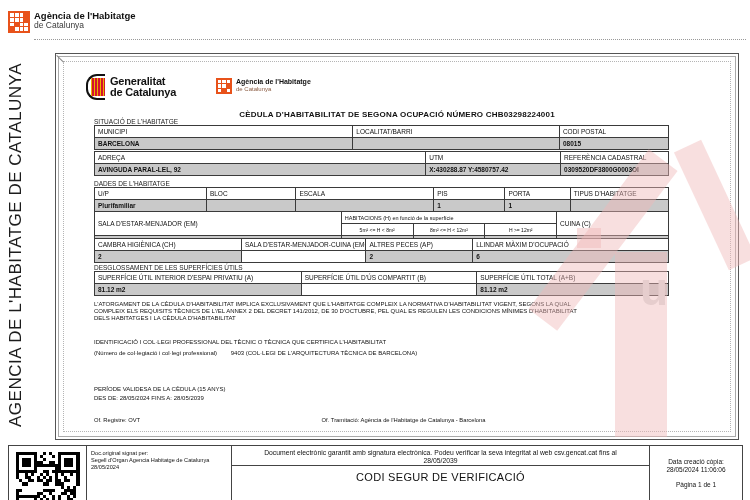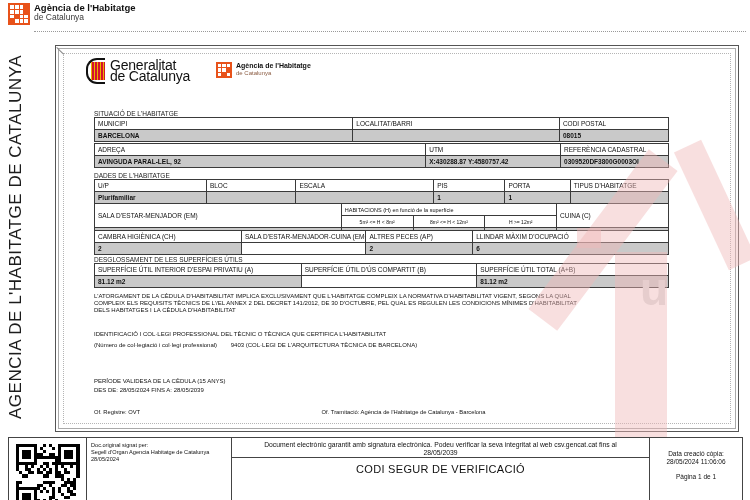--- a/index.html
+++ b/index.html
@@ -1,17 +1,17 @@
 <!DOCTYPE html>
 <html style="--orange: #E8521A; --cellgray: #C9C9C9; --wm: #F0B9B9;"><head>
 <meta charset="utf-8">
 <style>
   html,body{margin:0;padding:0;width:750px;height:500px;overflow:hidden;background:#fff;
             font-family:"Liberation Sans", sans-serif;color:#111;}
-  .abs{position:absolute;}
+  .abs{position:absolute;margin-top:8px;}
 
   
   #brand{left:8px;top:3px;display:flex;gap:4px;}
   .ahc-logo{background:var(--orange);display:grid;gap:1px;padding:2px;box-sizing:border-box;}
   .ahc-logo div{background:#fff;}
   .ahc-logo div.o{background:var(--orange);}
   #brand .t1{font-weight:bold;font-size:9.5px;line-height:10px;}
   #brand .t2{font-size:8.5px;line-height:9px;color:#3a3a3a;}
   #top-rule{left:34px;top:31px;width:712px;border-top:1px dotted #999;height:0;}
 
@@ -26,21 +26,21 @@
   .frame-in{position:absolute;inset:7px;border:1px dotted #b5b5b5;pointer-events:none;}
   .corner{position:absolute;left:1px;top:1px;width:10px;height:1px;background:#888;
           transform:rotate(45deg);transform-origin:0 0;}
 
   
   #gc-block{left:30px;top:12px;display:flex;gap:5px;align-items:center;}
   .gc-logo{width:19px;height:26px;border:2px solid #111;border-right:none;
            border-radius:11px 0 0 11px;background:#fff;position:relative;box-sizing:border-box;}
   .gc-stripes{position:absolute;inset:2px 0 2px 3px;
               background:repeating-linear-gradient(90deg,#e8b400 0 1.5px,#d5122d 1.5px 3px);}
-  #gc-block .txt{font-weight:normal;font-size:14px;line-height:11px;letter-spacing:-.2px;}
+  #gc-block .txt{font-weight:bold;font-size:11px;line-height:11px;letter-spacing:-.2px;}
   #ahc-block{left:160px;top:16px;display:flex;gap:4px;align-items:flex-start;}
   #ahc-block .t1{font-weight:bold;font-size:7px;line-height:8px;}
   #ahc-block .t2{font-size:6px;line-height:7px;color:#8a5a40;}
 
   #cert-title{left:0;right:0;top:48px;text-align:center;font-weight:bold;font-size:8px;letter-spacing:.2px;}
 
   .section-label{position:absolute;left:38px;font-size:6.5px;color:#222;}
 
   
   table.t{position:absolute;left:38px;border-collapse:collapse;table-layout:fixed;width:575px;
@@ -131,20 +131,21 @@
       <div></div>
         <div class="o"></div>
         <div></div>
     </div>
     <div>
       <div class="t1">Agència de l'Habitatge</div>
       <div class="t2">de Catalunya</div>
     </div>
   </div>
 
+  <div class="abs" id="cert-title">CÈDULA D'HABITABILITAT DE SEGONA OCUPACIÓ NÚMERO CHB03298224001</div>
 
   <div class="section-label" style="top:64px;">SITUACIÓ DE L'HABITATGE</div>
   <table class="t" style="top:71px;">
     <colgroup>
         <col style="width:45%">
         <col style="width:36%">
         <col style="width:19%">
       </colgroup>
     <tbody>
         <tr class="hr">

